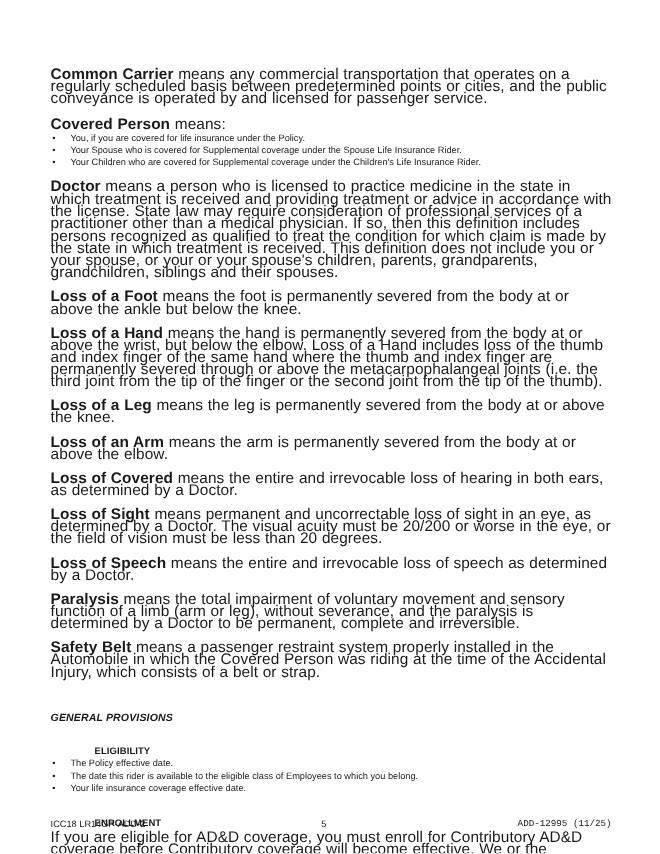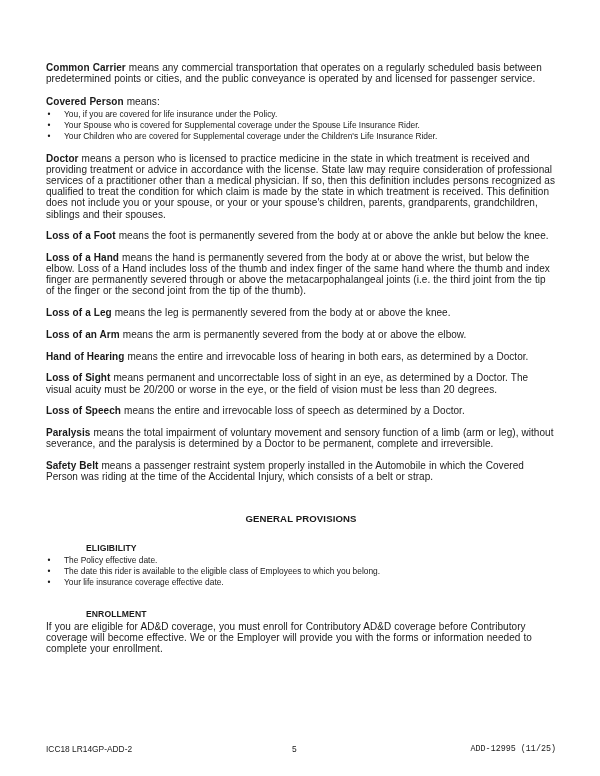--- a/index.html
+++ b/index.html
@@ -28,21 +28,21 @@
 
   .content {
     position: absolute;
     left: 46px;
     top: 62px;
     width: 510px;
   }
 
   
   .para {
-    font-size: 10px;
+    font-size: 14px;
     line-height: 11.15px;
     text-align: left;
     margin: 0 0 10.6px 0;
     letter-spacing: 0.005em;
     word-spacing: 0.02em;
   }
   .para:last-child { margin-bottom: 0; }
 
   .term {
     font-weight: bold;
@@ -71,26 +71,26 @@
   ul.bullets li .bullet-dot {
     position: absolute;
     left: 1.5px;
     top: 0;
     font-size: 8.4px;
     line-height: 11.15px;
   }
 
   
   .section-heading {
-    text-align: center;
     font-size: 9.6px;
     font-weight: bold;
     letter-spacing: 0.012em;
     margin: 0;
     padding: 0;
+    font-style: italic;
   }
 
   .spacer-before-heading { height: 20px; }
   .spacer-after-heading  { height: 19px; }
 
   
   .sub-heading {
     font-size: 8.6px;
     font-weight: bold;
     line-height: 11.15px;
@@ -135,21 +135,21 @@
     <p class="para"><span class="term">Doctor</span><span> means a person who is licensed to practice medicine in the state in which treatment is received and providing treatment or advice in accordance with the license.  State law may require consideration of professional services of a practitioner other than a medical physician.  If so, then this definition includes persons recognized as qualified to treat the condition for which claim is made by the state in which treatment is received.  This definition does not include you or your spouse, or your or your spouse's children, parents, grandparents, grandchildren, siblings and their spouses.</span></p>
 
     <p class="para"><span class="term">Loss of a Foot</span><span> means the foot is permanently severed from the body at or above the ankle but below the knee.</span></p>
 
     <p class="para"><span class="term">Loss of a Hand</span><span> means the hand is permanently severed from the body at or above the wrist, but below the elbow.  Loss of a Hand includes loss of the thumb and index finger of the same hand where the thumb and index finger are permanently severed through or above the metacarpophalangeal joints (i.e. the third joint from the tip of the finger or the second joint from the tip of the thumb).</span></p>
 
     <p class="para"><span class="term">Loss of a Leg</span><span> means the leg is permanently severed from the body at or above the knee.</span></p>
 
     <p class="para"><span class="term">Loss of an Arm</span><span> means the arm is permanently severed from the body at or above the elbow.</span></p>
 
-    <p class="para"><span class="term">Hand of Hearing</span><span> means the entire and irrevocable loss of hearing in both ears, as determined by a Doctor.</span></p>
+    <p class="para"><span class="term">Loss of Covered</span><span> means the entire and irrevocable loss of hearing in both ears, as determined by a Doctor.</span></p>
 
     <p class="para"><span class="term">Loss of Sight</span><span> means permanent and uncorrectable loss of sight in an eye, as determined by a Doctor.  The visual acuity must be 20/200 or worse in the eye, or the field of vision must be less than 20 degrees.</span></p>
 
     <p class="para"><span class="term">Loss of Speech</span><span> means the entire and irrevocable loss of speech as determined by a Doctor.</span></p>
 
     <p class="para"><span class="term">Paralysis</span><span> means the total impairment of voluntary movement and sensory function of a limb (arm or leg), without severance, and the paralysis is determined by a Doctor to be permanent, complete and irreversible.</span></p>
 
     <p class="para"><span class="term">Safety Belt</span><span> means a passenger restraint system properly installed in the Automobile in which the Covered Person was riding at the time of the Accidental Injury, which consists of a belt or strap.</span></p>
 
     <div class="spacer-before-heading"></div>

